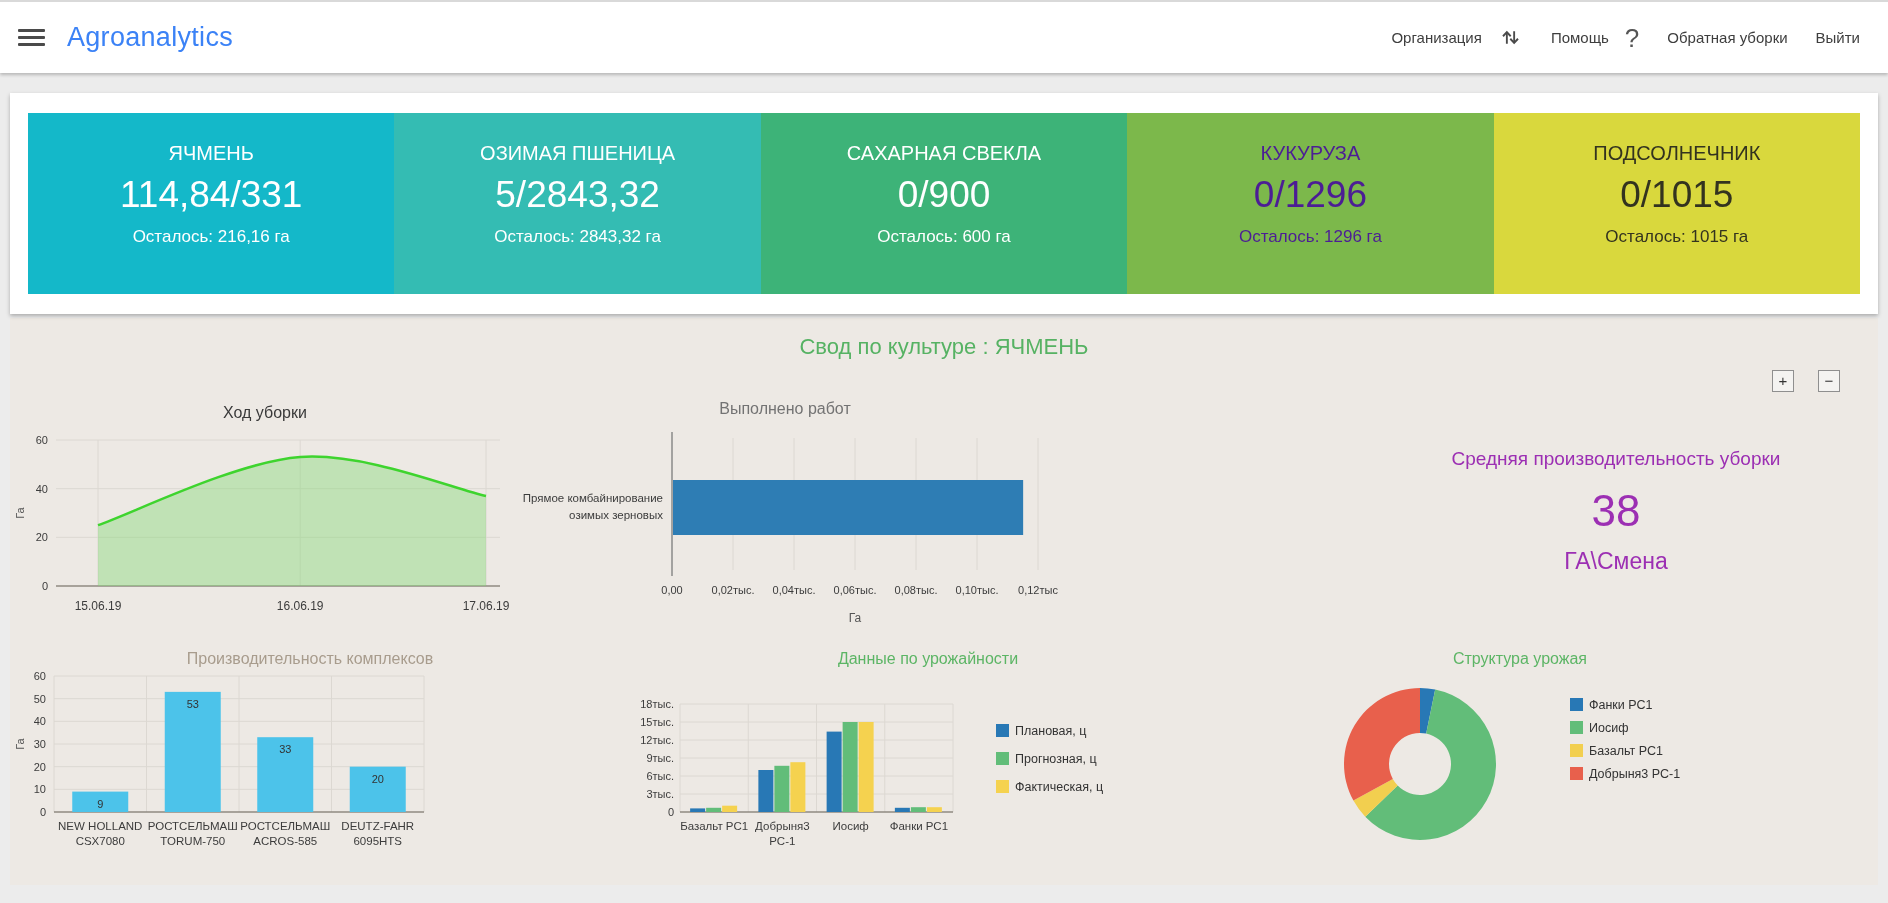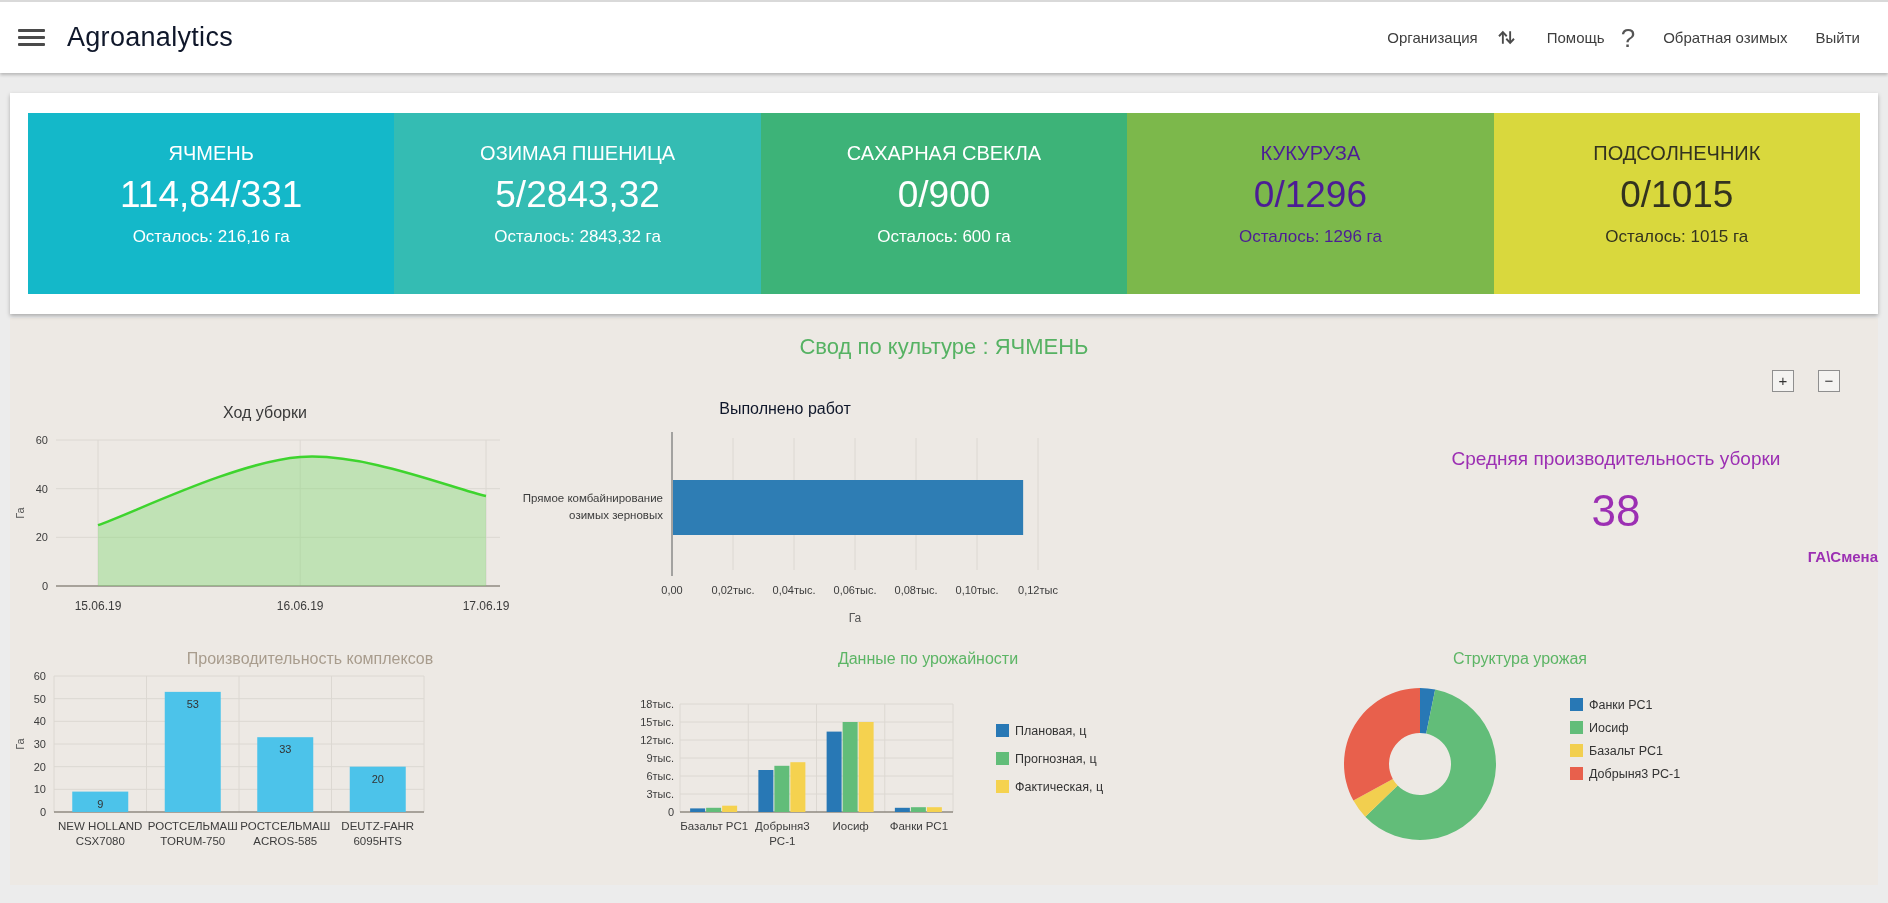--- a/index.html
+++ b/index.html
@@ -6,21 +6,21 @@
   html,body { background:#ececec; }
   body { font-family:"Liberation Sans","DejaVu Sans",sans-serif; }
   #app { position:relative; width:1888px; height:903px; background:#ececec; overflow:hidden; }
 
   
   .navbar { position:absolute; top:0; left:0; width:100%; height:73px; background:#fff;
             border-top:2px solid #d9d9d9; box-shadow:0 2px 3px rgba(0,0,0,0.22);
             display:flex; align-items:center; padding:0 28px 0 18px; z-index:5; }
   .hamburger { width:27px; margin-right:22px; cursor:pointer; }
   .hamburger .bar { height:3px; background:#4a4a4a; margin:4px 0; border-radius:1px; }
-  .brand { font-size:27px; color:#0f172a; font-weight:300; letter-spacing:0.3px; }
+  .brand { font-size:27px; color:#3b82f6; font-weight:300; letter-spacing:0.3px; }
   .nav-right { margin-left:auto; display:flex; align-items:center; gap:28px; }
   .nav-item { display:flex; align-items:center; gap:16px; font-size:15px; color:#3e3e3e; cursor:pointer; }
   .nav-icon svg { display:block; }
   .q-icon { font-size:26px; color:#555; font-weight:400; line-height:1; }
 
   
   .kpi-panel { position:absolute; top:93px; left:10px; width:1868px; height:221px; background:#fff;
                box-shadow:0 2px 4px rgba(0,0,0,0.28); padding:20px 18px; z-index:2; }
   .kpi-row { display:flex; height:100%; }
   .kpi-card { flex:1; text-align:center; padding-top:29px; cursor:pointer; }
@@ -46,21 +46,21 @@
   #sec-area  .sec-title { width:510px; margin-top:40px; margin-bottom:6px; }
   #sec-hbar  .sec-title { width:530px; margin-top:36px; margin-bottom:2px; }
   #sec-col   .sec-title { width:510px; margin-left:45px; margin-top:2px; margin-bottom:2px; }
   #sec-group .sec-title { width:640px; margin-left:88px; margin-top:2px; margin-bottom:2px; }
   #sec-group .chart-host { padding-left:88px; }
   #sec-donut .sec-title { width:480px; margin-top:2px; margin-bottom:2px; }
 
   .avg-block { margin-top:84px; padding-left:74px; text-align:center; }
   .avg-title { font-size:19px; font-weight:300; margin-bottom:16px; }
   .avg-value { font-size:44px; font-weight:300; margin-bottom:12px; }
-  .avg-unit  { font-size:15px; font-weight:700;text-align:right; }
+  .avg-unit  { font-size:23px; font-weight:400; }
 </style>
 </head>
 <body>
 
 <div id="app">
 
   <header class="navbar">
     <div class="hamburger">
       <div class="bar"></div>
         <div class="bar"></div>
@@ -77,21 +77,21 @@
             <path d="M15.5 6 L15.5 17"></path>
             <path d="M11.8 13.2 L15.5 17.2 L19.2 13.2"></path>
           </svg>
         </span>
       </div>
       <div class="nav-item">
         <span>Помощь</span>
         <span class="q-icon">?</span>
       </div>
       <div class="nav-item">
-        <span>Обратная озимых</span>
+        <span>Обратная уборки</span>
       </div>
       <div class="nav-item">
         <span>Выйти</span>
       </div>
     </nav>
   </header>
 
   <section class="kpi-panel">
     <div class="kpi-row">
       <div class="kpi-card" style="background: rgb(20, 184, 201); color: rgb(255, 255, 255);">
@@ -150,21 +150,21 @@
               <path d="M88 97.16666666666666 C121.70000000000002 85.8111111111111 225.53333333333336 33.9 290.20000000000005 29.03333333333333 C354.86666666666673 24.166666666666668 445.03333333333336 61.47777777777778 476 67.96666666666667" fill="none" stroke="#3ed42e" stroke-width="2.5"></path>
               <text x="88" y="182" font-size="12" fill="#3c3c3c" text-anchor="middle">15.06.19</text>
               <text x="290.20000000000005" y="182" font-size="12" fill="#3c3c3c" text-anchor="middle">16.06.19</text>
               <text x="476" y="182" font-size="12" fill="#3c3c3c" text-anchor="middle">17.06.19</text>
               <text x="14" y="85" font-size="11" fill="#555" text-anchor="middle" transform="rotate(-90 14 85)">Га</text>
             </svg>
           </div>
       </div>
 
       <div class="sec" id="sec-hbar">
-        <h2 class="sec-title" style="color: #0f172a;">Выполнено работ</h2>
+        <h2 class="sec-title" style="color: #737373;">Выполнено работ</h2>
         <div class="chart-host">
             <svg width="630" height="212" viewBox="0 0 630 212">
               <text x="152" y="174" font-size="11" fill="#3c3c3c" text-anchor="middle">0,00</text>
               <line x1="213" y1="18" x2="213" y2="150" stroke="#dcd8d2"></line>
               <text x="213" y="174" font-size="11" fill="#3c3c3c" text-anchor="middle">0,02тыс.</text>
               <line x1="274" y1="18" x2="274" y2="150" stroke="#dcd8d2"></line>
               <text x="274" y="174" font-size="11" fill="#3c3c3c" text-anchor="middle">0,04тыс.</text>
               <line x1="335" y1="18" x2="335" y2="150" stroke="#dcd8d2"></line>
               <text x="335" y="174" font-size="11" fill="#3c3c3c" text-anchor="middle">0,06тыс.</text>
               <line x1="396" y1="18" x2="396" y2="150" stroke="#dcd8d2"></line>

